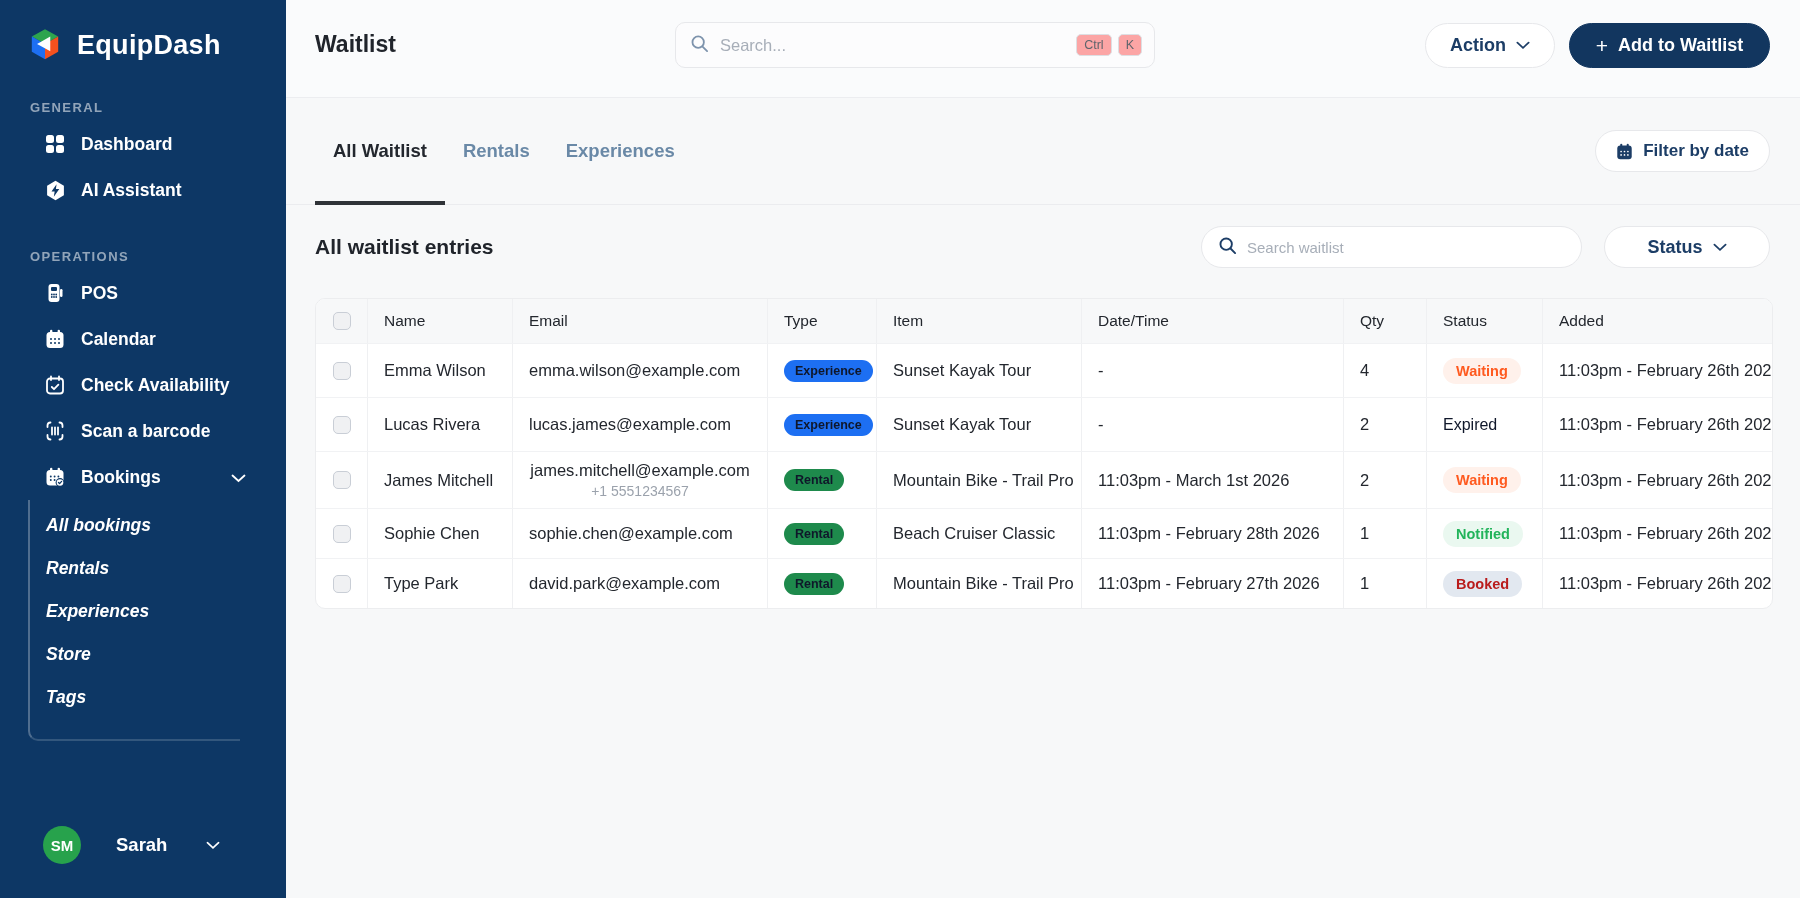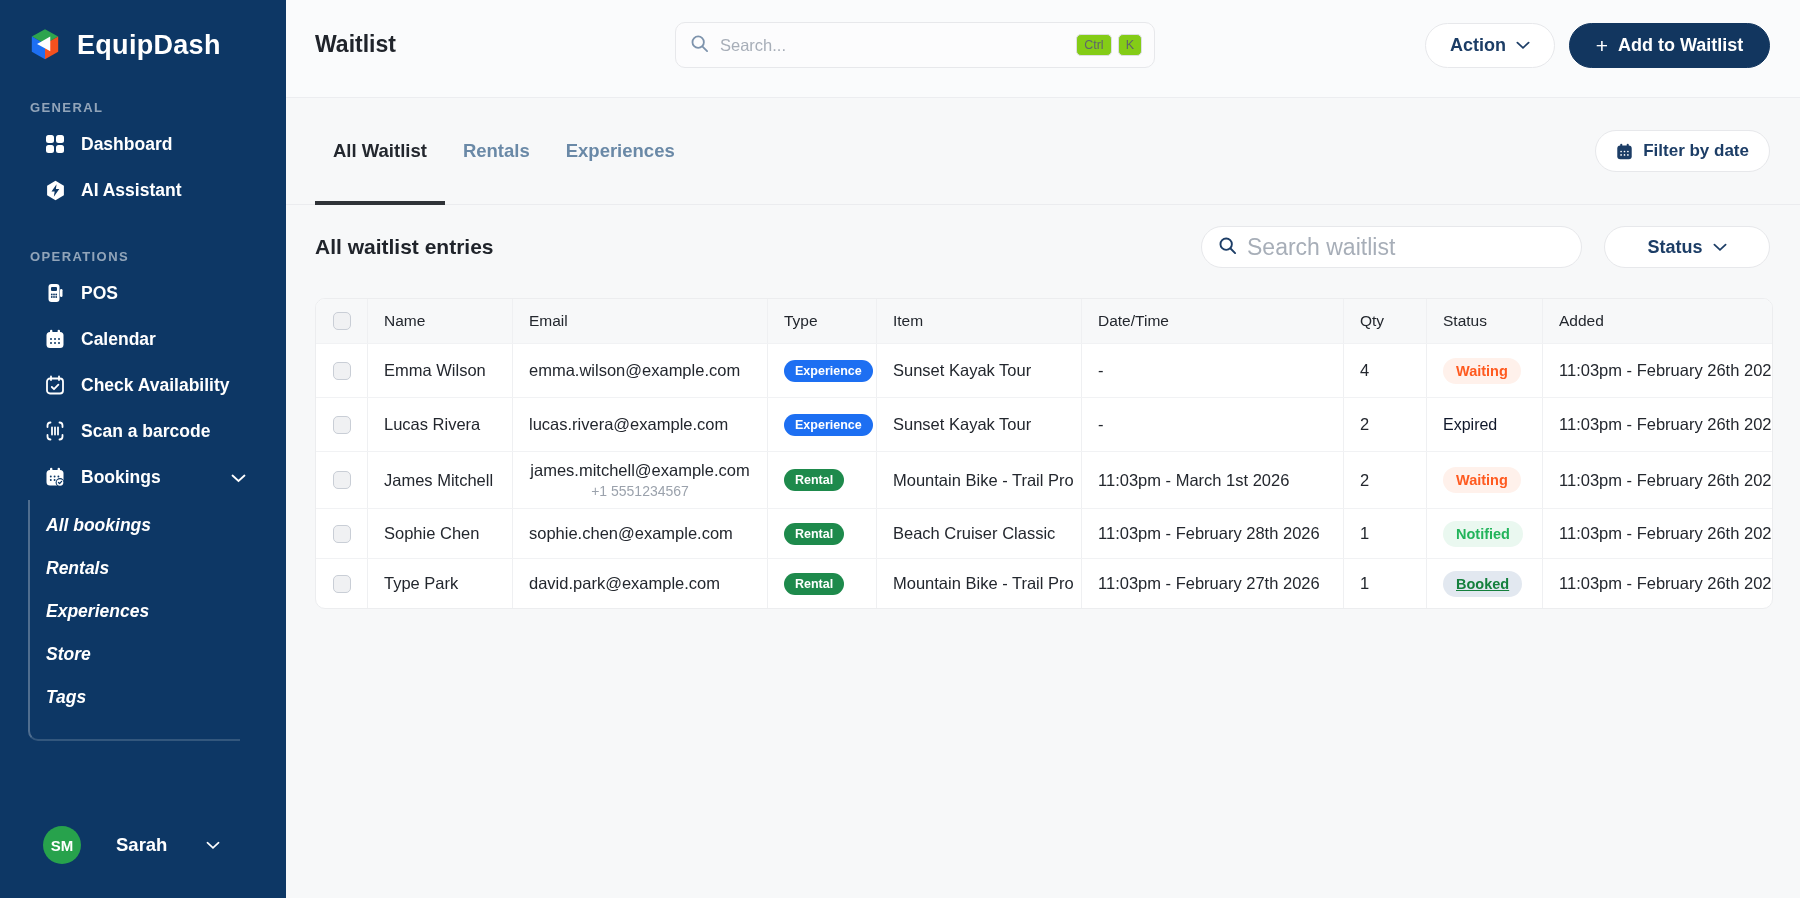--- a/index.html
+++ b/index.html
@@ -20,57 +20,57 @@
   .submenu-item { padding:11px 0 11px 16px; font-size:17.5px; font-weight:600; cursor:pointer; }
   .user-row { margin-top:auto; display:flex; align-items:center; gap:35px; padding:0 0 34px 43px; cursor:pointer; }
   .avatar { width:38px; height:38px; border-radius:50%; background:#27A24C; display:flex; align-items:center; justify-content:center; font-size:15px; font-weight:700; }
   .user-name { font-size:18.5px; font-weight:600; }
   
   .main { flex:1; min-width:0; display:flex; flex-direction:column; position:relative; }
   .topbar { height:98px; border-bottom:1px solid #ECEDF0; background:#FAFBFC; position:relative; flex-shrink:0; }
   .page-title { position:absolute; left:29px; top:31px; font-size:23px; font-weight:700; color:#20242B; }
   .global-search { position:absolute; left:389px; top:22px; width:480px; height:46px; background:#FCFCFD; border:1px solid #E7E8EB; border-radius:10px; display:flex; align-items:center; padding:0 12px 0 14px; }
   .global-search .ph { margin-left:11px; font-size:16.5px; color:#A7AEB8; flex:1; }
-  .kbd { background:#84cc16; border:1px solid #DDDFE3; border-radius:5px; font-size:12.5px; color:#5F646C; padding:3px 7px; margin-left:6px;text-align:right; }
+  .kbd { background:#fca5a5; border:1px solid #DDDFE3; border-radius:5px; font-size:12.5px; color:#5F646C; padding:3px 7px; margin-left:6px;text-align:right; }
   .btn { display:inline-flex; align-items:center; justify-content:center; gap:10px; border-radius:999px; font-weight:600; cursor:pointer; border:1px solid #E7E8EB; background:#fff; color:#1C3D66; }
   .action-btn { position:absolute; right:245px; top:23px; width:130px; height:45px; font-size:18px; }
   .add-btn { position:absolute; right:30px; top:23px; width:201px; height:45px; font-size:18px; background:#12365F; border-color:#12365F; color:#fff; }
   .add-btn .plus { font-size:21px; font-weight:400; }
   
   .tabsrow { height:107px; border-bottom:1px solid #EBECEF; display:flex; align-items:center; justify-content:space-between; padding:0 30px 0 29px; flex-shrink:0; }
   .tabs { display:flex; height:100%; }
   .tab { height:100%; display:flex; align-items:center; padding:0 18px; font-size:18.5px; font-weight:600; color:#6A89A7; position:relative; cursor:pointer; }
   .tab.active { color:#23272E; font-weight:700;text-align:right; }
   .tab.active::after { content:""; position:absolute; left:0; right:0; bottom:-1px; height:4px; background:#2F3338; }
   .filter-btn { height:42px; padding:0 20px; font-size:17px; }
   
   .sectionrow { margin-top:21px; padding:0 30px 0 29px; display:flex; align-items:center; justify-content:space-between; flex-shrink:0; }
   .section-title { font-size:21px; font-weight:700; color:#20242B; }
   .right-tools { display:flex; align-items:center; gap:22px; }
   .wl-search { width:381px; height:42px; background:#fff; border:1px solid #E7E8EB; border-radius:21px; display:flex; align-items:center; padding:0 16px; }
-  .wl-search .ph { margin-left:10px; font-size:23px; color:#A7AEB8; }
+  .wl-search .ph { margin-left:10px; font-size:15px; color:#A7AEB8; }
   .status-btn { width:166px; height:42px; font-size:18px; }
   
   .tablewrap { margin:30px 27px 0 29px; background:#fff; border:1px solid #ECEDEF; border-radius:10px; overflow:hidden; }
   .trow { display:grid; grid-template-columns:51px 145px 255px 109px 205px 262px 83px 116px minmax(0,1fr); }
   .trow > div { padding:0 16px; display:flex; align-items:center; overflow:hidden; white-space:nowrap; border-left:1px solid #EFF0F2; min-width:0; }
   .trow > div:first-child { border-left:none; justify-content:center; padding:0; }
   .thead { background:#F7F8F9; height:44px; font-size:15.5px; font-weight:500; color:#23272E; }
   .tbody-row { border-top:1px solid #F1F2F4; font-size:16.5px; color:#23272E; }
   .h54 { height:54px; } .h56 { height:57px; } .h50 { height:50px; }
   .checkbox { width:18px; height:18px; border:1.5px solid #C9CED6; background:#F0F1F3; border-radius:5px; cursor:pointer; }
   .email-cell { flex-direction:column; justify-content:center; align-items:flex-start; gap:3px; }
   .phone { font-size:14px; color:#9BA2AC; }
-  .type-badge { padding:4px 11px; border-radius:999px; color:#ffffff; font-size:12.5px; font-weight:700; }
+  .type-badge { padding:4px 11px; border-radius:999px; color:#0f172a; font-size:12.5px; font-weight:700; }
   .type-experience { background:#1D6FF2; }
   .type-rental { background:#1E8A4C; }
   .status-pill { padding:5px 13px; border-radius:999px; font-size:14.5px; font-weight:600; }
   .st-waiting { color:#FF5A1F; background:#FFF1EB; }
   .st-notified { color:#22B45B; background:#EAF8F0; }
-  .st-booked { color:#15803d; background:#E2E8F0;text-decoration:underline; }
+  .st-booked { color:#b91c1c; background:#E2E8F0; }
   .st-plain { font-size:16px; color:#0f172a; }
 </style>
 </head>
 <body>
 
 <aside class="sidebar">
   <div class="logo-row">
     <span class="nav-icon" style="width:38px;height:38px">
       <svg width="38" height="38" viewBox="0 0 36 36">
         <polygon points="18,3 30.5,10 18,17 5.5,10" fill="#2DA44E"></polygon>
@@ -321,21 +321,21 @@
           <span class="status-pill st-waiting">Waiting</span>
         </div>
       <div>11:03pm - February 26th 2026</div>
     </div>
 
     <div class="trow tbody-row h54">
       <div>
           <span class="checkbox"></span>
         </div>
       <div>Lucas Rivera</div>
-      <div>lucas.rivera@example.com</div>
+      <div>lucas.james@example.com</div>
       <div>
           <span class="type-badge type-experience">Experience</span>
         </div>
       <div>Sunset Kayak Tour</div>
       <div>-</div>
       <div>2</div>
       <div>
           <span class="st-plain">Expired</span>
         </div>
       <div>11:03pm - February 26th 2026</div>

